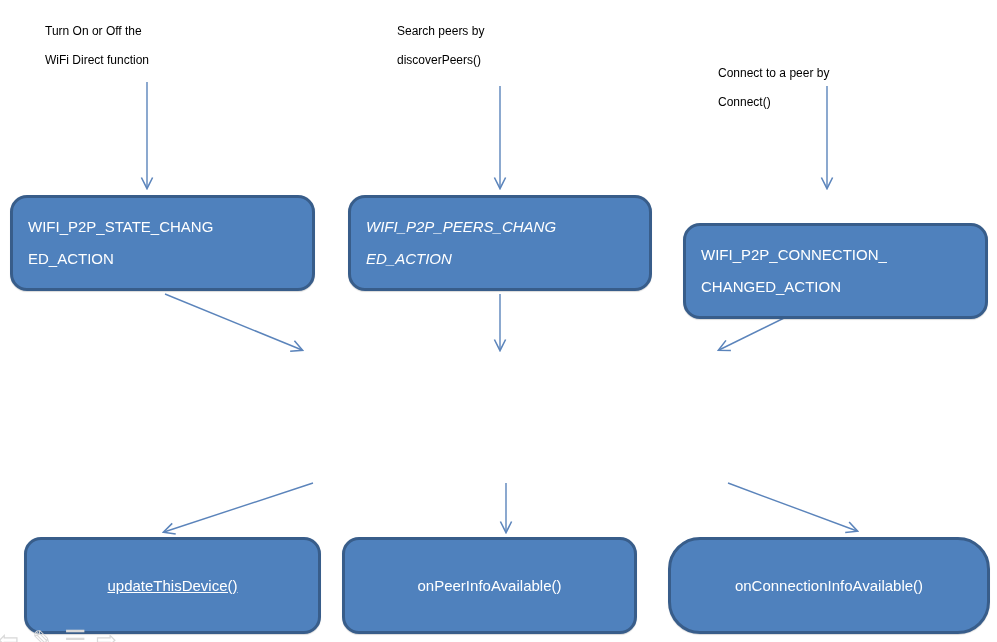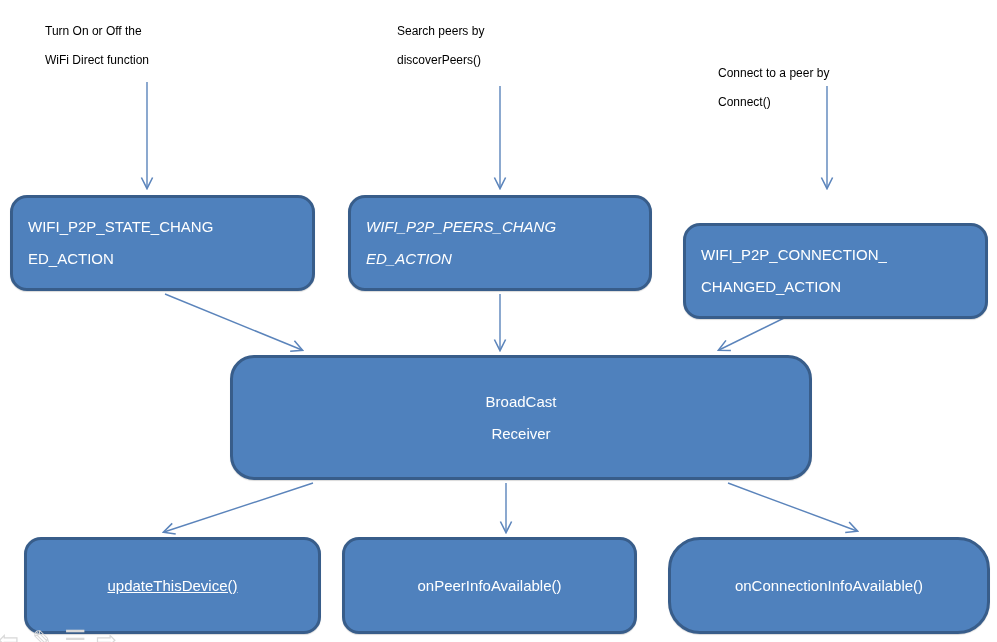--- a/index.html
+++ b/index.html
@@ -83,22 +83,20 @@
   <div class="top-label" style="left:718px;top:17px;margin-top:42px;">Connect to a peer by
 Connect()</div>
 
   <div class="node left-text" style="left:10px;top:195px;width:305px;height:96px;">WIFI_P2P_STATE_CHANG
 ED_ACTION</div>
   <div class="node left-text" style="left:348px;top:195px;width:304px;height:96px;font-style:italic;">WIFI_P2P_PEERS_CHANG
 ED_ACTION</div>
   <div class="node left-text" style="left:683px;top:195px;width:305px;height:96px;margin-top:28px;">WIFI_P2P_CONNECTION_
 CHANGED_ACTION</div>
 
-  <div class="node center-text" style="left:230px;top:355px;width:582px;height:125px;border-radius:24px;">BroadCast
-Receiver</div>
 
   <div class="node center-text" style="left:24px;top:537px;width:297px;height:97px;text-decoration:underline;">updateThisDevice()</div>
   <div class="node center-text" style="left:342px;top:537px;width:295px;height:97px;">onPeerInfoAvailable()</div>
   <div class="node center-text" style="left:668px;top:537px;width:322px;height:97px;border-radius:32px;">onConnectionInfoAvailable()</div>
 
   <div class="ghost-bar">
     <span style="left:-2px;">⇦</span>
     <span style="left:32px;">✎</span>
     <span style="left:64px;">☰</span>
     <span style="left:96px;">⇨</span>

